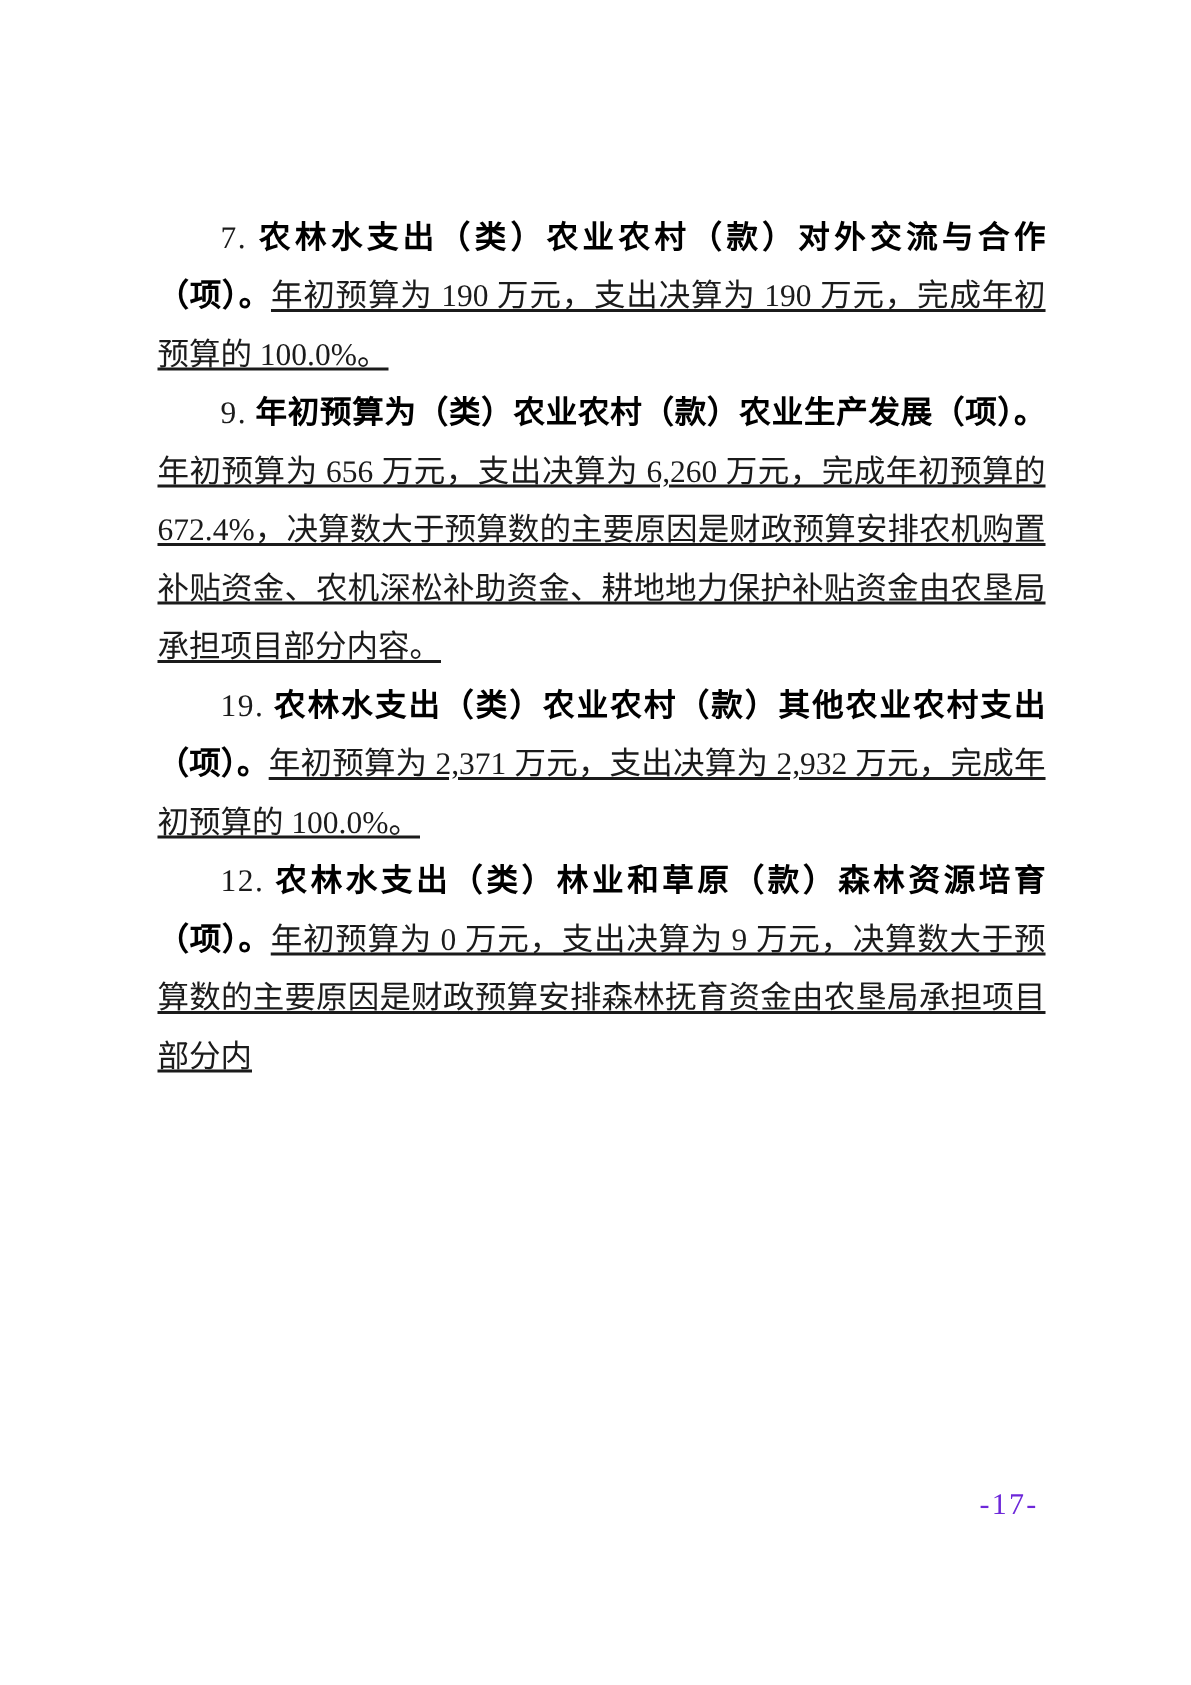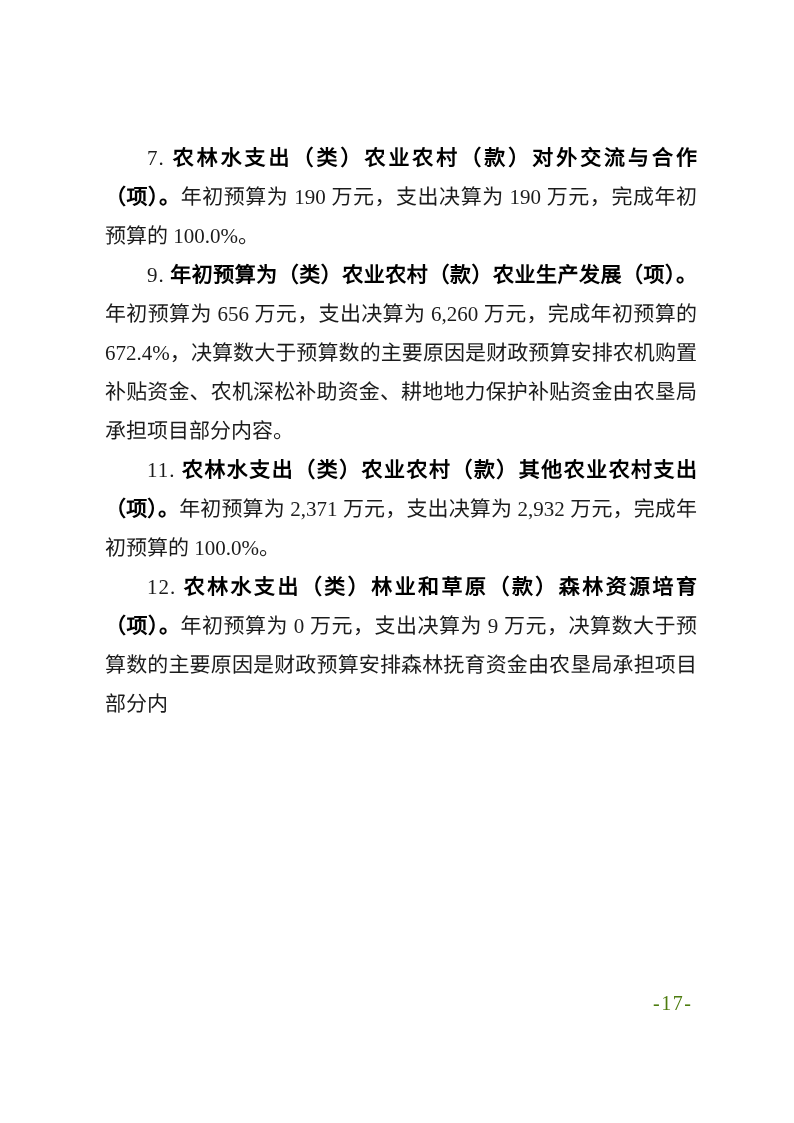--- a/index.html
+++ b/index.html
@@ -36,43 +36,44 @@
     font-weight: 400;
     margin-right: 5px;
     letter-spacing: 1px;
   }
   .head {
     font-weight: 700;
     color: #000000;
   }
   .body-text {
     font-weight: 400;
+    text-decoration: underline;
   }
   .footer {
     position: absolute;
     top: 992px;
     left: 653px;
     font-size: 20px;
     letter-spacing: 1.5px;
-    color: #4d7c0f;
+    color: #6d28d9;
     font-family: "Liberation Serif", "DejaVu Serif", serif;
   }
 </style>
 </head>
 <body>
 
 <div class="page">
   <div class="content">
 
     <p class="para"><span class="num">7.</span><span class="head">农林水支出（类）农业农村（款）对外交流与合作（项）。</span><span class="body-text">年初预算为 190 万元，支出决算为 190 万元，完成年初预算的 100.0%。</span></p>
 
 
     <p class="para"><span class="num">9.</span><span class="head">年初预算为（类）农业农村（款）农业生产发展（项）。</span><span class="body-text">年初预算为 656 万元，支出决算为 6,260 万元，完成年初预算的 672.4%，决算数大于预算数的主要原因是财政预算安排农机购置补贴资金、农机深松补助资金、耕地地力保护补贴资金由农垦局承担项目部分内容。</span></p>
 
 
-    <p class="para"><span class="num">11.</span><span class="head">农林水支出（类）农业农村（款）其他农业农村支出（项）。</span><span class="body-text">年初预算为 2,371 万元，支出决算为 2,932 万元，完成年初预算的 100.0%。</span></p>
+    <p class="para"><span class="num">19.</span><span class="head">农林水支出（类）农业农村（款）其他农业农村支出（项）。</span><span class="body-text">年初预算为 2,371 万元，支出决算为 2,932 万元，完成年初预算的 100.0%。</span></p>
 
     <p class="para"><span class="num">12.</span><span class="head">农林水支出（类）林业和草原（款）森林资源培育（项）。</span><span class="body-text">年初预算为 0 万元，支出决算为 9 万元，决算数大于预算数的主要原因是财政预算安排森林抚育资金由农垦局承担项目部分内</span></p>
 
   </div>
 
   <div class="footer">-17-</div>
 </div>
 
 </body></html>

